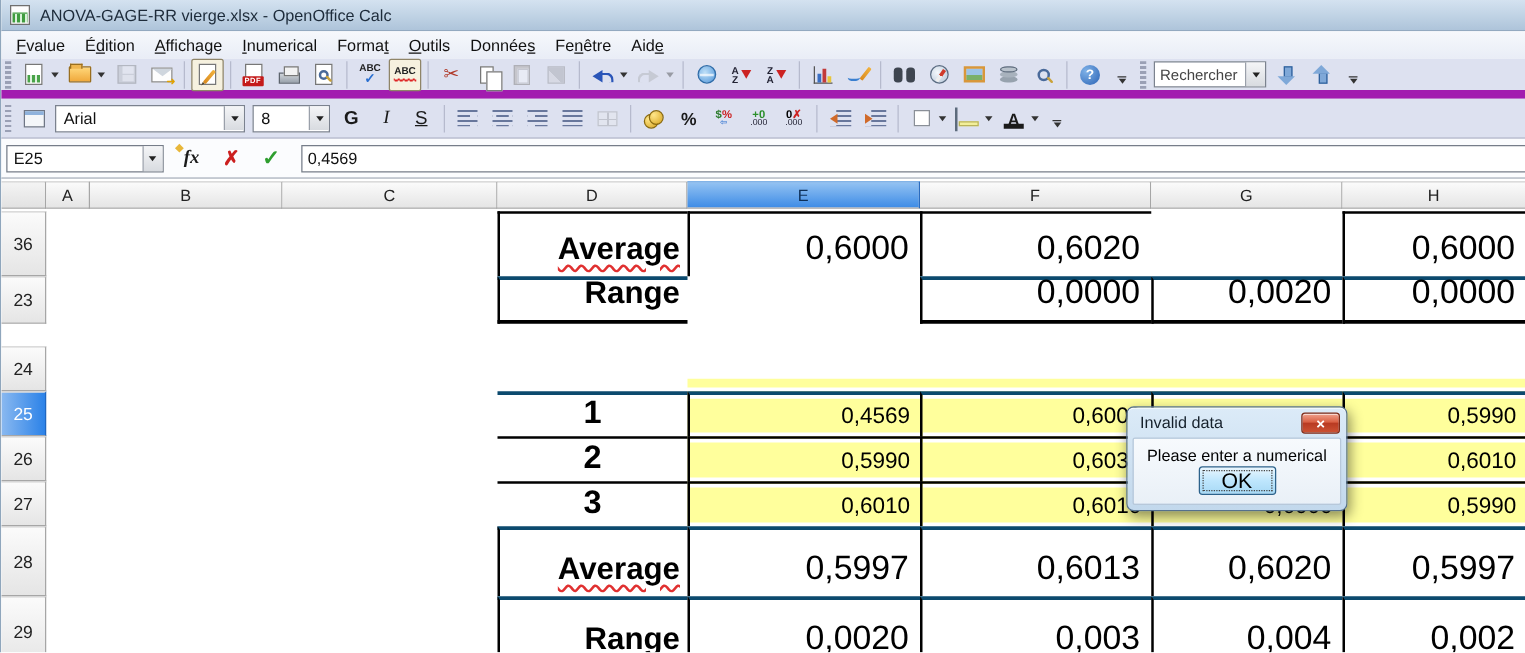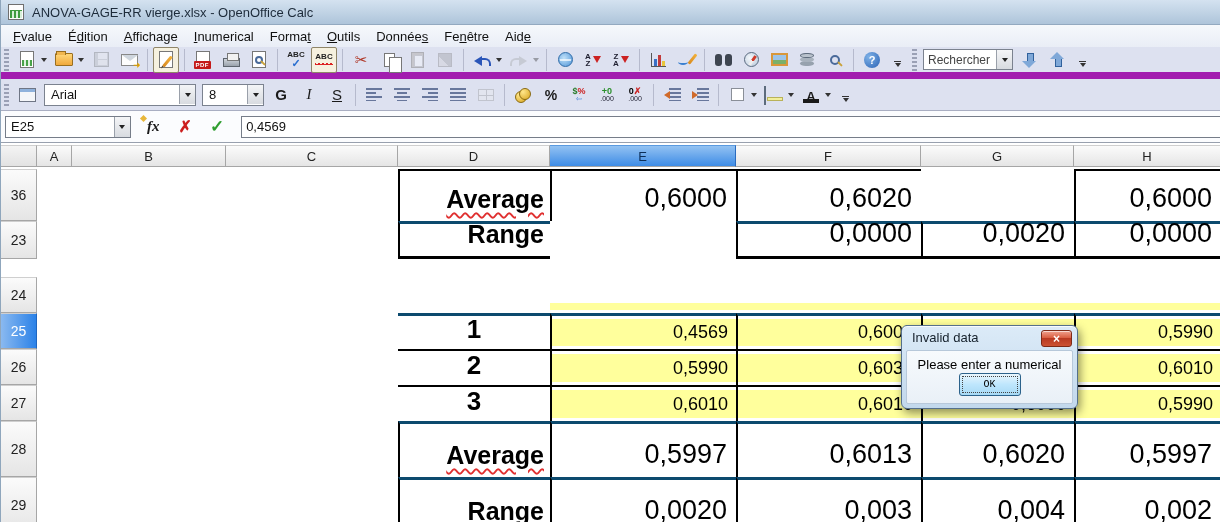--- a/index.html
+++ b/index.html
@@ -204,22 +204,22 @@
   .dlg-title { position:absolute; left:10px; top:4px; font-size:13px; color:#15202b; }
   .dlg-close { position:absolute; right:5px; top:4px; width:31px; height:17px; border-radius:3px;
     background:linear-gradient(180deg,#f0a28f 0%,#d95f42 45%,#b83a22 50%,#cc5233 100%);
     border:1px solid #7e2a17; box-shadow:inset 0 1px 0 rgba(255,255,255,.6);
     display:flex; align-items:center; justify-content:center; color:#fff; font-size:12px; font-weight:bold; line-height:1; }
   .dlg-panel { position:absolute; left:4px; right:4px; top:24px; bottom:4px; background:linear-gradient(180deg,#f7fafd,#e9f0f7);
     border:1px solid #b7c8da; border-radius:2px; }
   .dlg-msg { position:absolute; left:0; right:0; top:6px; text-align:center; font-size:13px; color:#000; }
   .ok-btn { position:absolute; left:50%; transform:translateX(-50%); bottom:7px; width:62px; height:23px;
     background:linear-gradient(180deg,#eaf6fd,#bee6fd 50%,#a7d9f5); border:1px solid #2c628b; border-radius:3px;
-    font-size:10px; color:#000; display:flex; align-items:center; justify-content:center;
-    outline:1px dotted #444; outline-offset:-4px;font-family:Liberation Mono, monospace; }
+    font-size:17px; color:#000; display:flex; align-items:center; justify-content:center;
+    outline:1px dotted #444; outline-offset:-4px; }
 </style>
 </head>
 <body>
 
 <div id="app">
 
   <div class="titlebar">
     <span class="app-icon"></span>
     <span class="title-text">ANOVA-GAGE-RR vierge.xlsx - OpenOffice Calc</span>
   </div>

